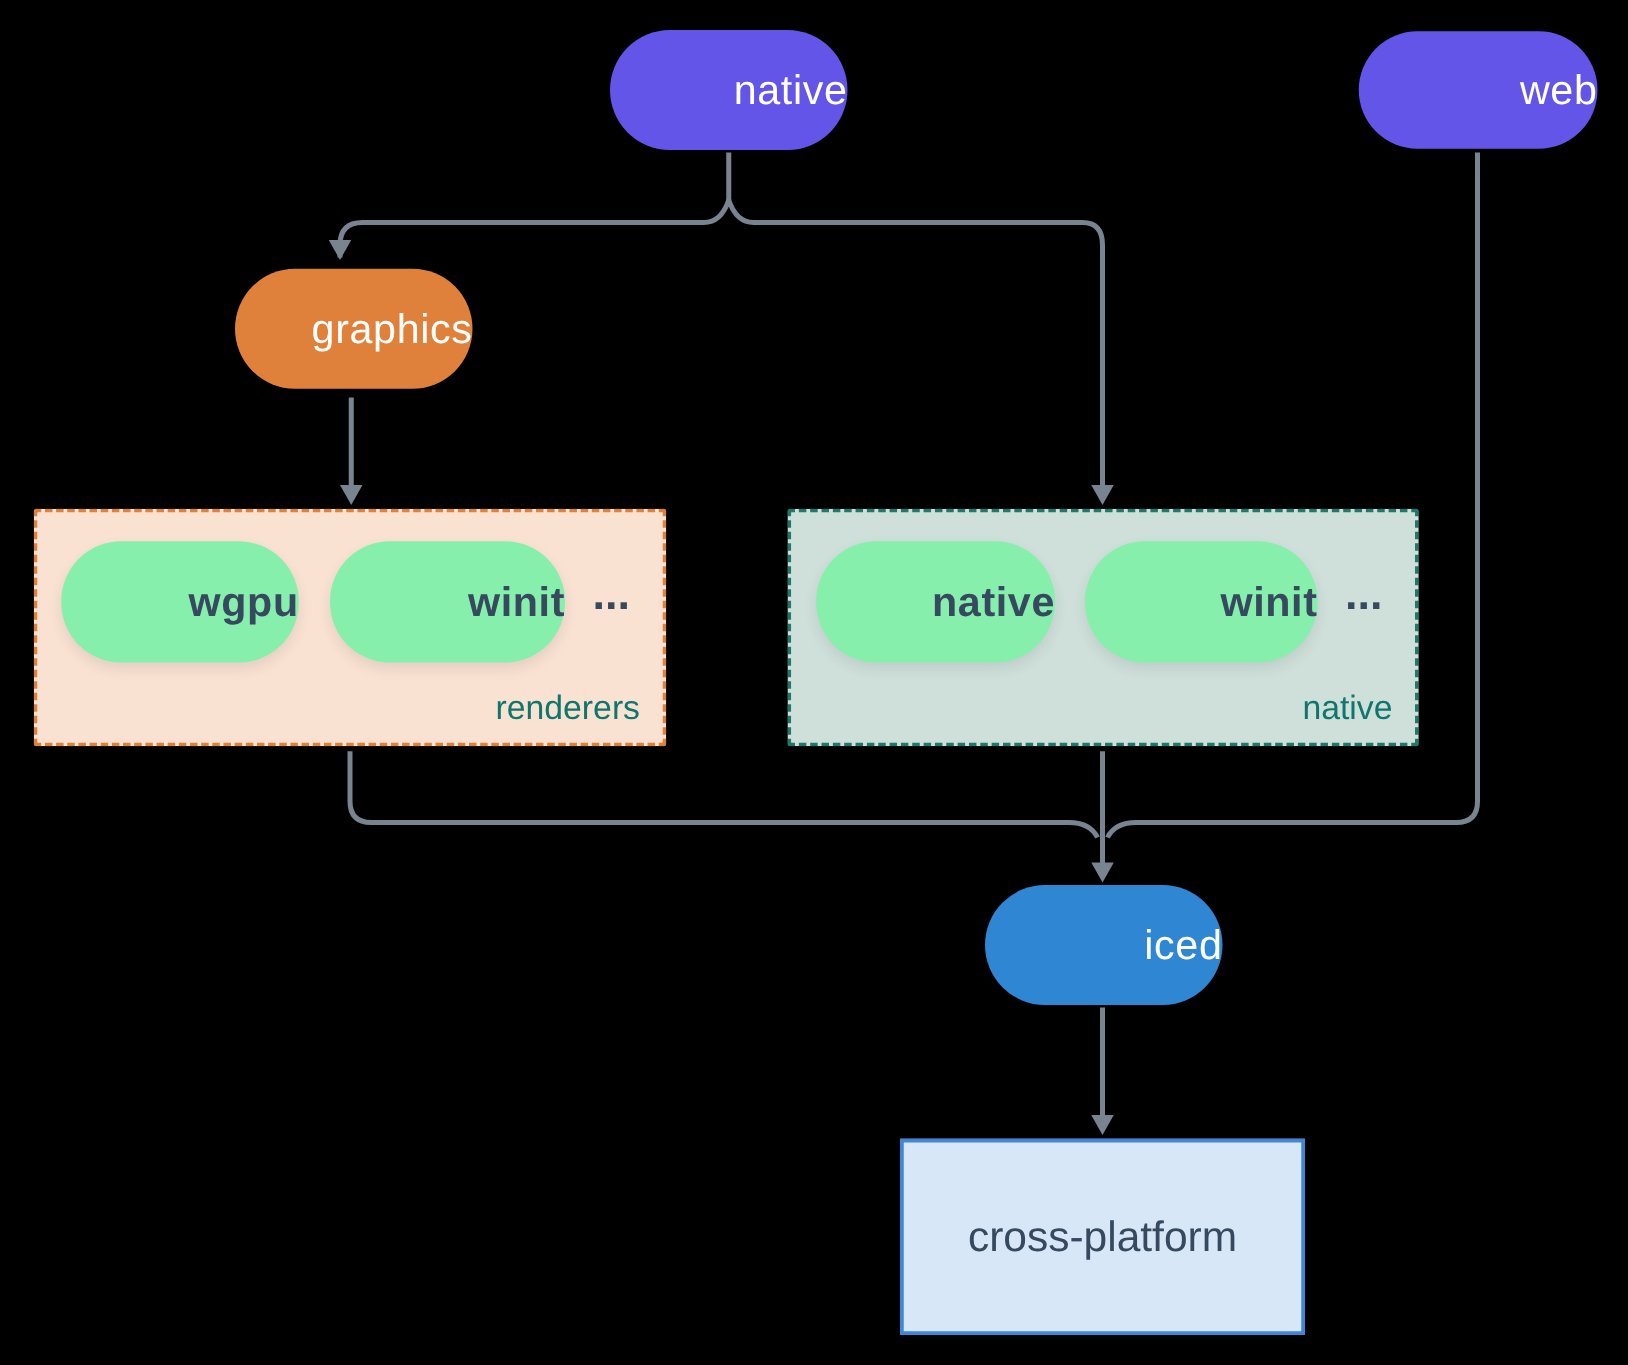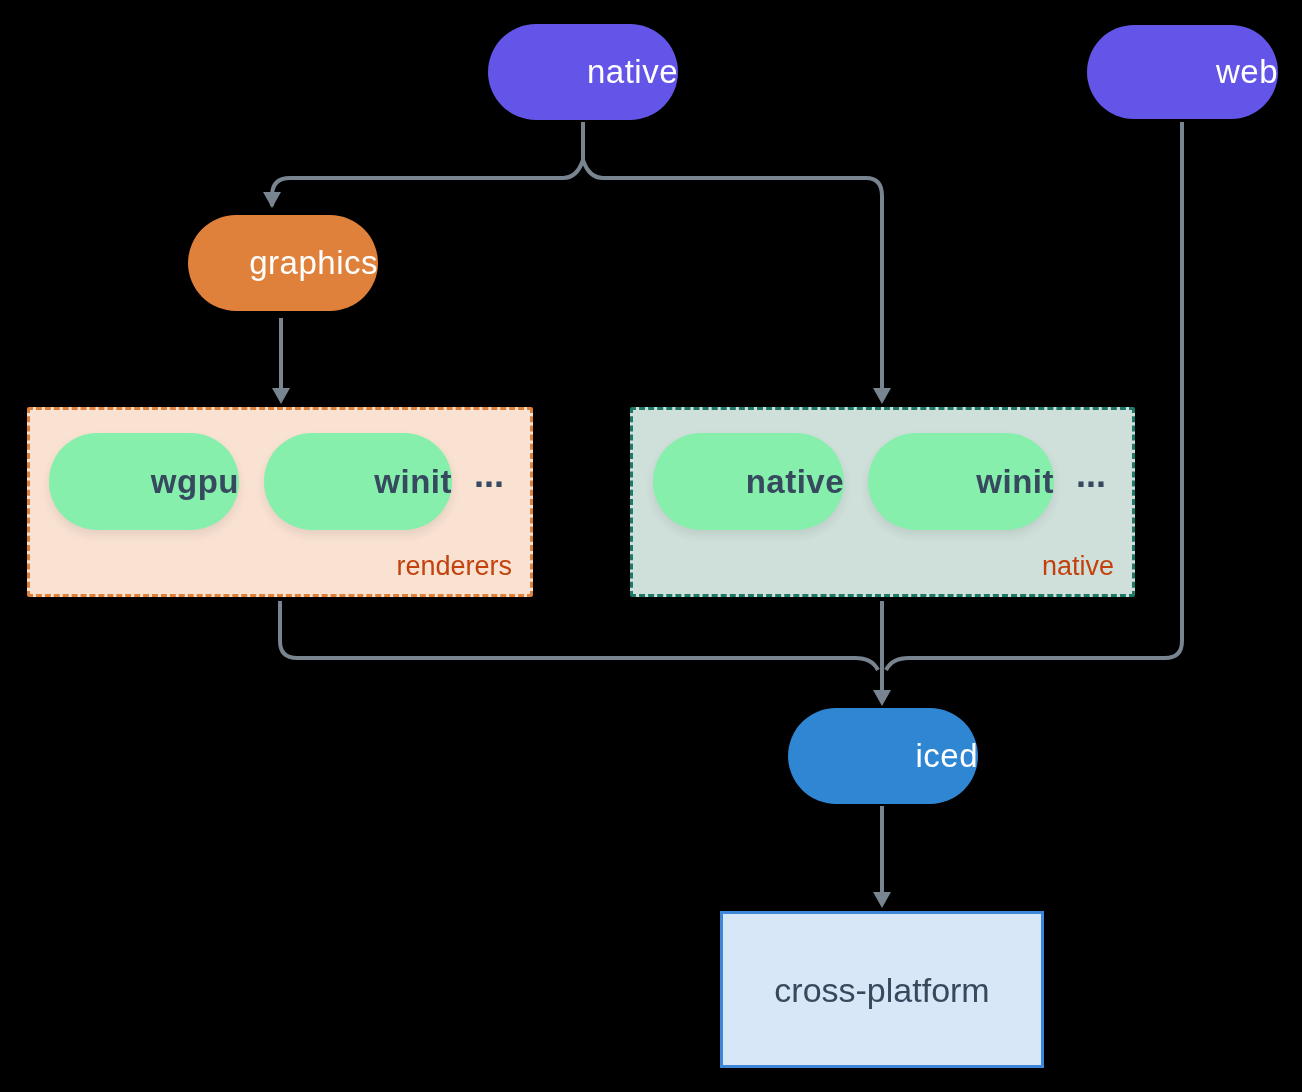--- a/index.html
+++ b/index.html
@@ -72,21 +72,21 @@
     top: 44px;
     font-size: 36px;
     font-weight: bold;
     color: #36495e;
   }
   .group-label {
     position: absolute;
     right: 18px;
     bottom: 12px;
     font-size: 27px;
-    color: #c2410c;
+    color: #0f766e;
   }
   #app-box {
     position: absolute;
     left: 720px; top: 911px; width: 324px; height: 157px;
     box-sizing: border-box;
     background: #d7e7f7;
     border: 3px solid #3e87d8;
     display: flex;
     flex-direction: column;
     align-items: center;

